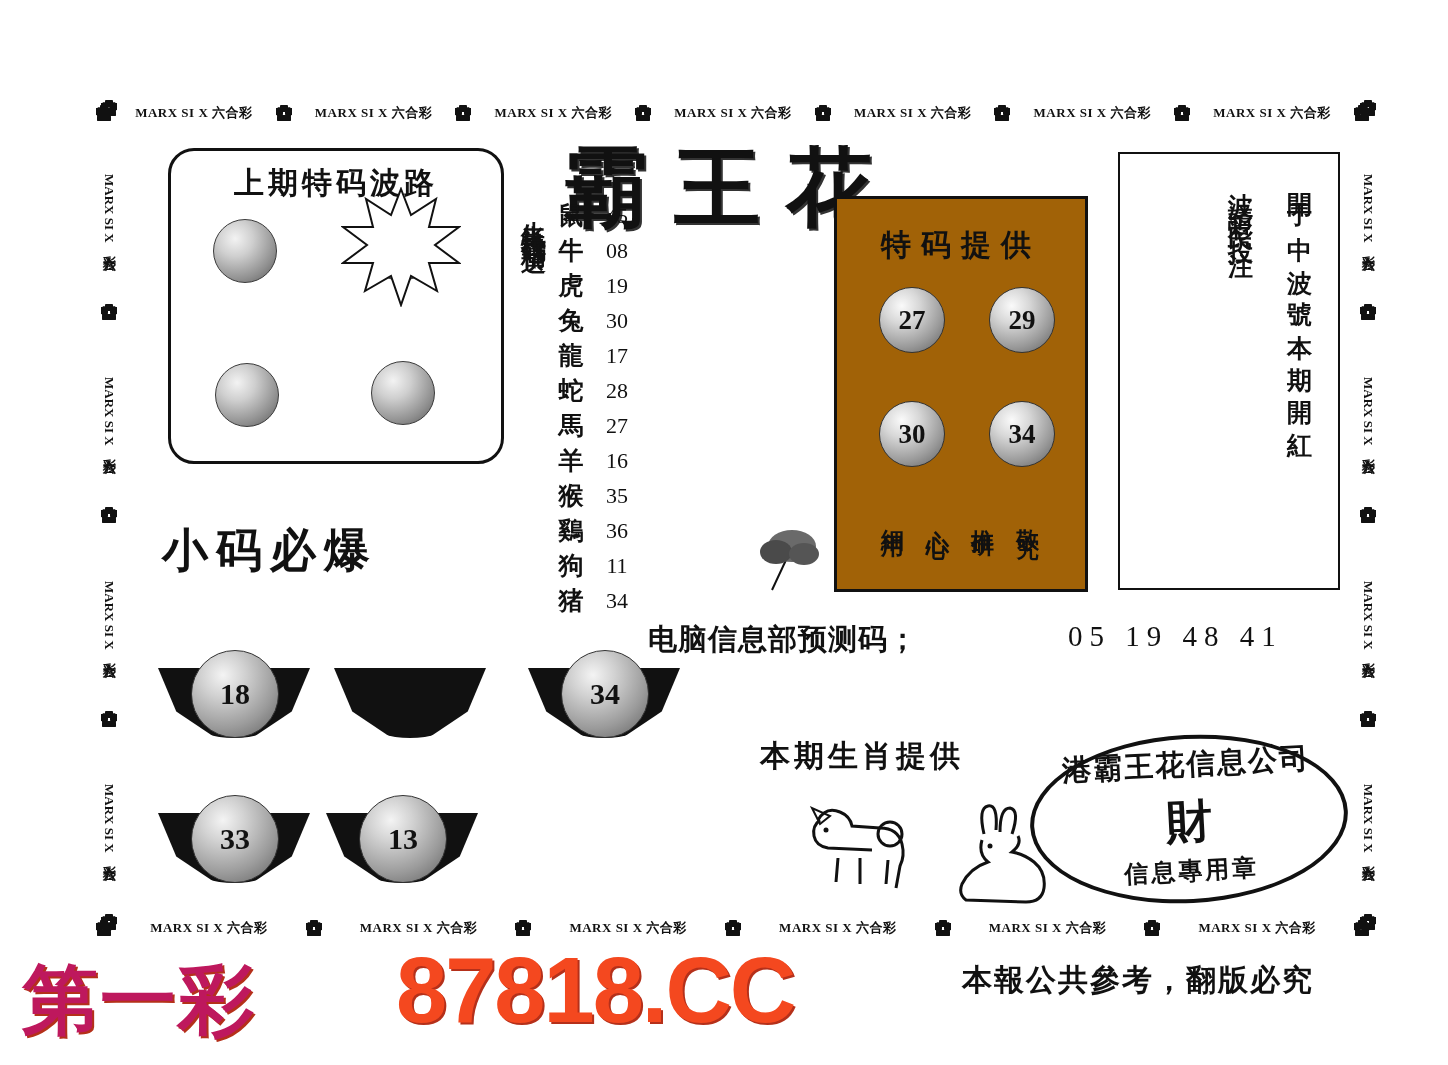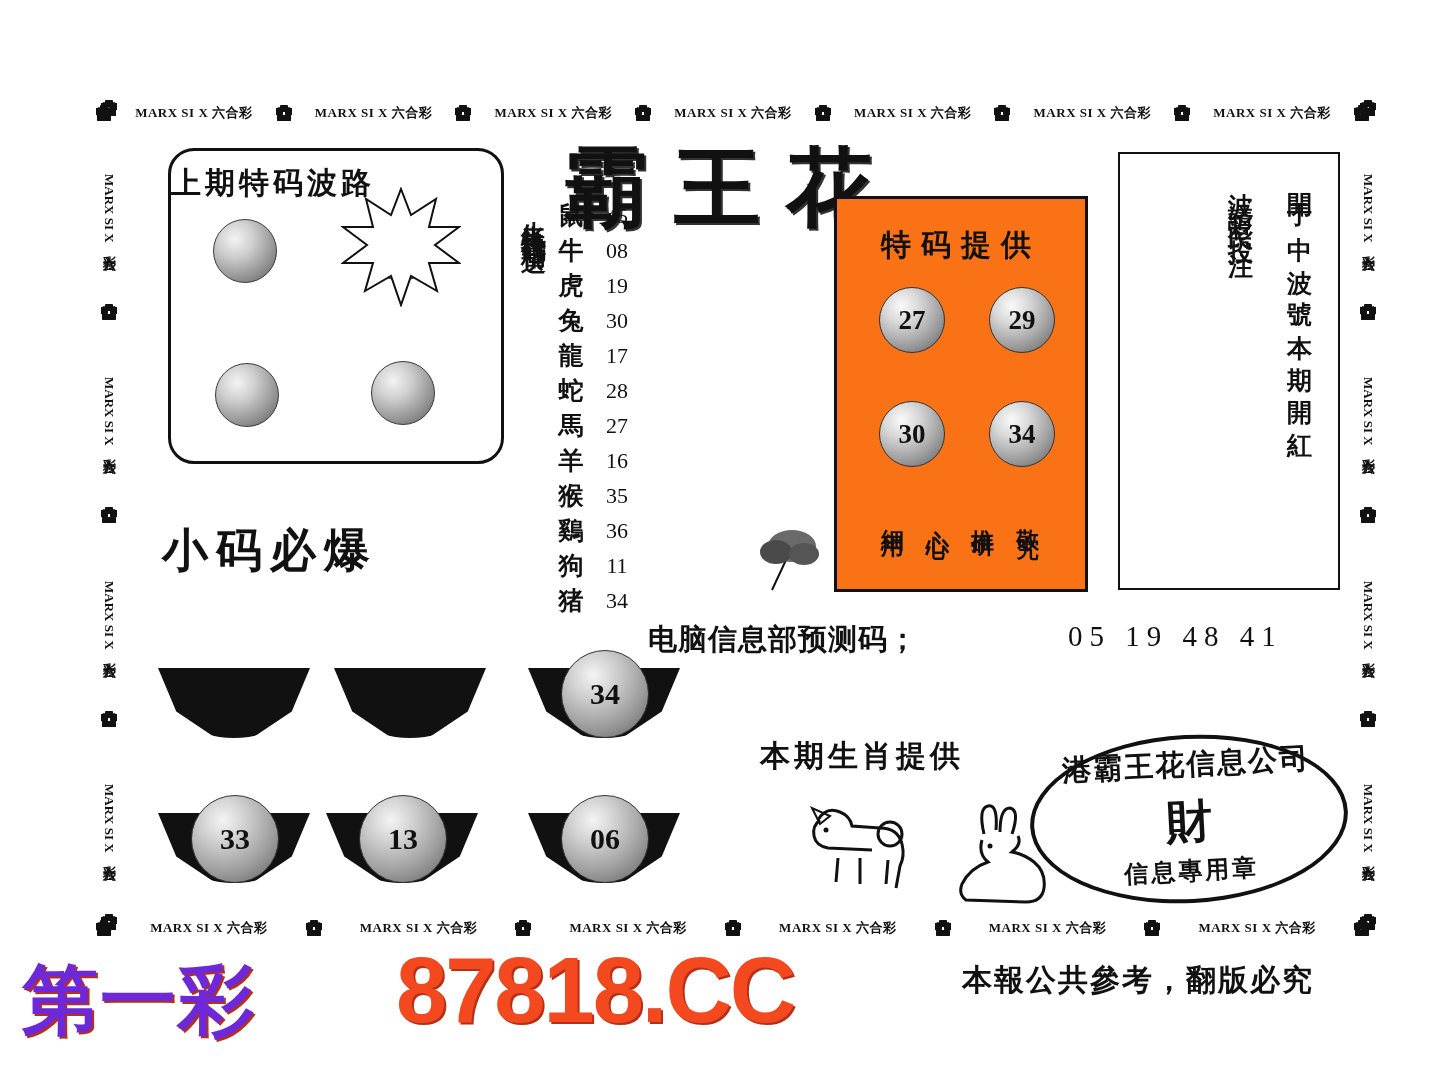--- a/index.html
+++ b/index.html
@@ -58,21 +58,21 @@
     color:#111;
     text-shadow:2px 2px 0 #333;
   }
 
   
   .dice-box{
     position:absolute;left:168px;top:148px;width:330px;height:310px;
     border:3px solid #111;border-radius:26px;background:#fff;
   }
   .dice-title{
-    position:absolute;left:0;right:0;top:12px;text-align:left;
+    position:absolute;left:0;right:0;top:12px;text-align:center;
     font-size:30px;font-weight:bold;letter-spacing:4px;color:#111;
     font-family:"DejaVu Serif",serif;
   }
   .ball{
     position:absolute;border-radius:50%;
     background:radial-gradient(circle at 34% 30%, #f3f3f3 0%, #cfcfcf 30%, #8e8e8e 70%, #555 100%);
     border:1px solid #3a3a3a;
   }
   .d1{left:42px;top:68px;width:62px;height:62px;}
   .d2{left:196px;top:62px;width:66px;height:66px;}
@@ -98,21 +98,21 @@
     position:absolute;left:556px;top:198px;
     display:flex;flex-direction:column;
   }
   .z-row{display:flex;align-items:center;height:35px;gap:16px;}
   .z-name{font-size:25px;font-weight:bold;color:#111;width:30px;text-align:center;font-family:"DejaVu Serif",serif;}
   .z-num{font-size:22px;color:#111;width:30px;text-align:center;font-family:"Liberation Serif",serif;}
 
   
   .special-box{
     position:absolute;left:834px;top:196px;width:248px;height:390px;
-    border:3px solid #111;background:#f97316;
+    border:3px solid #111;background:#a16207;
   }
   .sp-title{
     position:absolute;left:0;right:0;top:26px;text-align:center;
     font-size:30px;font-weight:bold;letter-spacing:10px;color:#111;
     font-family:"DejaVu Serif",serif;
   }
   .sp-ball{
     position:absolute;width:64px;height:64px;border-radius:50%;
     background:radial-gradient(circle at 34% 28%, #fafafa 0%, #d8d8d8 28%, #9a9a9a 66%, #5c5c5c 100%);
     border:1px solid #333;
@@ -200,21 +200,21 @@
   }
   .stamp-bottom{
     position:absolute;bottom:12px;left:0;right:0;text-align:center;
     font-size:24px;font-weight:bold;color:#111;letter-spacing:3px;
     font-family:"DejaVu Serif",serif;
   }
 
   
   .brand-cn{
     position:absolute;left:22px;top:950px;
-    font-size:76px;font-weight:bold;color:#6d28d9;letter-spacing:2px;
+    font-size:76px;font-weight:bold;color:#be185d;letter-spacing:2px;
     font-family:"DejaVu Serif",serif;
     text-shadow:2px 2px 0 #b5301a;
   }
   .brand-url{
     position:absolute;left:372px;top:938px;
     font-size:92px;font-weight:bold;color:#f4481f;
     font-family:"Liberation Sans",sans-serif;
     letter-spacing:-2px;
     text-shadow:2px 2px 0 #b5301a;
     margin-left:24px;
@@ -385,40 +385,37 @@
     </div>
   </div>
 
   <div class="predict-label">电脑信息部预测码；</div>
   <div class="predict-nums">05 19 48 41</div>
 
   <div class="zodiac-title2">本期生肖提供</div>
 
   <div class="ingot" style="left:158px;top:650px">
     <div class="body"></div>
+    <div class="disc">18</div>
   </div>
   <div class="ingot" style="left:334px;top:650px">
     <div class="body"></div>
   </div>
   <div class="ingot" style="left:528px;top:650px">
     <div class="body"></div>
     <div class="disc">34</div>
   </div>
 
   <div class="ingot" style="left:158px;top:795px">
     <div class="body"></div>
     <div class="disc">33</div>
   </div>
   <div class="ingot" style="left:326px;top:795px">
     <div class="body"></div>
     <div class="disc">13</div>
-  </div>
-  <div class="ingot" style="left:528px;top:795px">
-    <div class="body"></div>
-    <div class="disc">06</div>
   </div>
 
   <svg class="animal" style="left:790px;top:790px;width:130px;height:110px" viewBox="0 0 130 110">
     <path d="M22 18 L30 34 L40 26 Z" fill="#fff" stroke="#111" stroke-width="2"></path>
     <path d="M28 30 q8 -14 22 -8 q10 4 12 14 l28 2 q18 0 22 16 q3 12 -2 22 l-4 22 M46 92 l2 -24 M70 94 l0 -26 M96 94 l2 -24" fill="none" stroke="#111" stroke-width="3"></path>
     <path d="M30 30 q-8 6 -6 16 q2 10 14 12 l44 2" fill="none" stroke="#111" stroke-width="3"></path>
     <circle cx="100" cy="44" r="12" fill="none" stroke="#111" stroke-width="3"></circle>
     <circle cx="36" cy="40" r="2.5" fill="#111"></circle>
   </svg>
 

